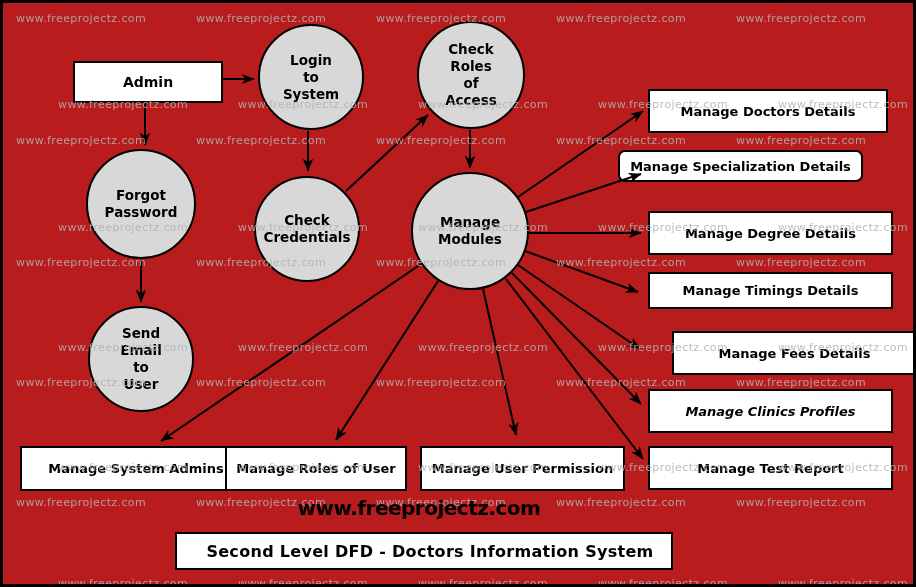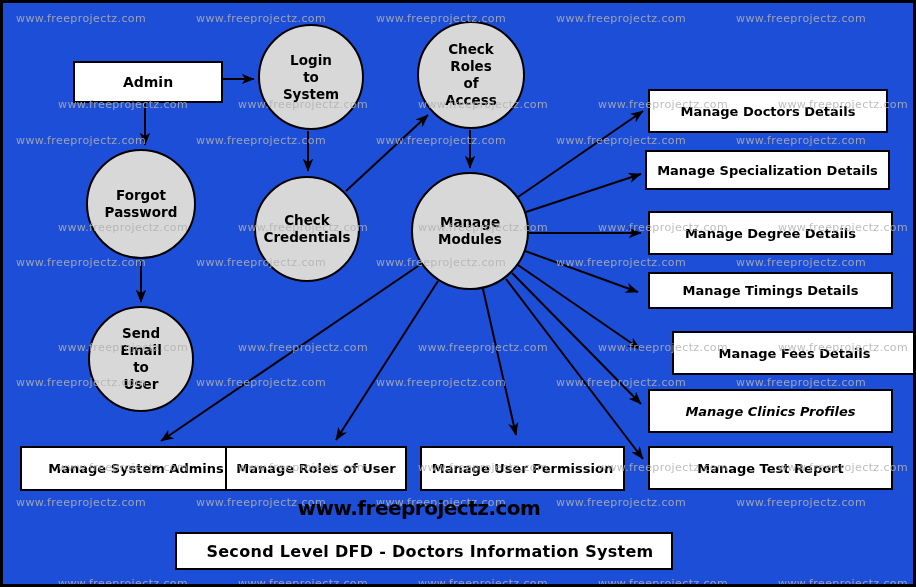--- a/index.html
+++ b/index.html
@@ -1,21 +1,21 @@
 <!DOCTYPE html>
 <html style="--process-fill: #d8d8d8; --watermark-color: #b2b2b2;"><head>
 <meta charset="utf-8">
 <style>
   * { box-sizing: border-box; margin: 0; padding: 0; }
   body { background: #ffffff; }
   .canvas {
     position: relative;
     width: 916px;
     height: 587px;
-    background: #1d4ed8;
+    background: #b91c1c;
     border: 3px solid #000000;
     overflow: hidden;
     font-family: "DejaVu Sans", "Liberation Sans", sans-serif;
   }
   .process {
     position: absolute;
     border-radius: 50%;
     background: var(--process-fill, #d8d8d8);
     border: 2px solid #000000;
     display: flex;
@@ -173,21 +173,21 @@
   <div class="process" style="left:251px;top:173px;width:106px;height:106px;">Check
 Credentials</div>
   <div class="process" style="left:408px;top:169px;width:118px;height:118px;">Manage
 Modules</div>
   <div class="process" style="left:85px;top:303px;width:106px;height:106px;">Send
 Email
 to
 User</div>
 
   <div class="ebox" style="left:645px;top:86px;width:240px;height:44px;">Manage Doctors Details</div>
-  <div class="ebox" style="left:642px;top:147px;width:245px;height:40px;">Manage Specialization Details</div>
+  <div class="ebox" style="left:615px;top:147px;width:245px;height:32px;border-radius:7px;">Manage Specialization Details</div>
   <div class="ebox" style="left:645px;top:208px;width:245px;height:44px;">Manage Degree Details</div>
   <div class="ebox" style="left:645px;top:269px;width:245px;height:37px;">Manage Timings Details</div>
   <div class="ebox" style="left:645px;top:328px;width:245px;height:44px;margin-left:24px;">Manage Fees Details</div>
   <div class="ebox" style="left:645px;top:386px;width:245px;height:44px;font-style:italic;">Manage Clinics Profiles</div>
   <div class="ebox" style="left:645px;top:443px;width:245px;height:44px;">Manage Test Report</div>
 
   <div class="ebox" style="left:17px;top:443px;width:232px;height:45px;">Manage System Admins</div>
   <div class="ebox" style="left:222px;top:443px;width:182px;height:45px;">Manage Roles of User</div>
   <div class="ebox" style="left:417px;top:443px;width:205px;height:45px;">Manage User Permission</div>
 

